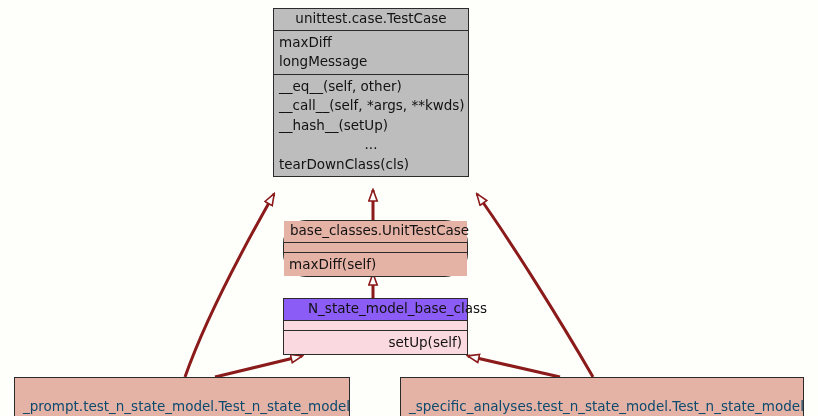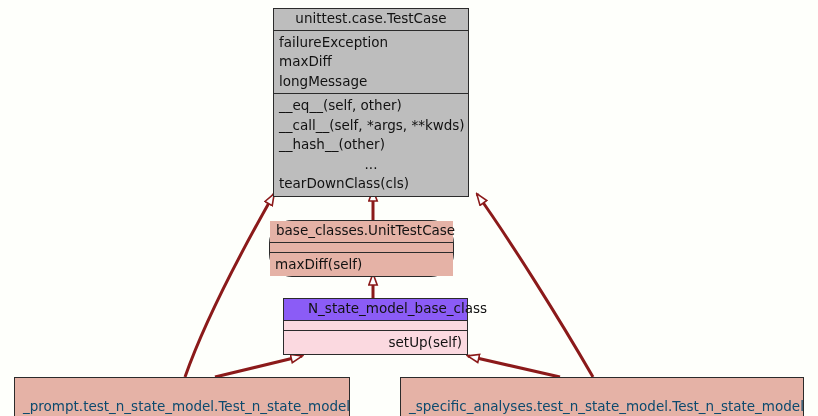--- a/index.html
+++ b/index.html
@@ -65,21 +65,21 @@
   #cls-testcase {
     left: 273px;
     top: 8px;
     width: 196px;
   }
   #cls-testcase .uml-title { background: #bdbdbd; }
   #cls-testcase .uml-compartment { background: #bdbdbd; }
 
   
   #cls-unittestcase {
-    left: 269px;
+    left: 283px;
     top: 220px;
     width: 185px;
     border-radius: 23px;
   }
   #cls-unittestcase .uml-title { background: #e5b2a6; }
   #cls-unittestcase .uml-compartment { background: #e5b2a6; }
 
   
   #cls-nstatebase {
     left: 283px;
@@ -133,28 +133,27 @@
     <path d="M373,298 L373,274" fill="none" stroke="#8b1a1a" stroke-width="3" marker-end="url(#uml-arrow)"></path>
 
     <path d="M215,377 L302,356" fill="none" stroke="#8b1a1a" stroke-width="3" marker-end="url(#uml-arrow)"></path>
 
     <path d="M560,377 L468,356" fill="none" stroke="#8b1a1a" stroke-width="3" marker-end="url(#uml-arrow)"></path>
   </svg>
 
   <div class="uml-class" id="cls-testcase">
     <div class="uml-title">unittest.case.TestCase</div>
     <div class="uml-compartment">
-      <div class="uml-row">failureException</div>
       <div class="uml-row">maxDiff</div>
       <div class="uml-row">longMessage</div>
     </div>
     <div class="uml-compartment">
       <div class="uml-row">__eq__(self, other)</div>
       <div class="uml-row">__call__(self, *args, **kwds)</div>
-      <div class="uml-row">__hash__(other)</div>
+      <div class="uml-row">__hash__(setUp)</div>
       <div class="uml-row ellipsis">...</div>
       <div class="uml-row">tearDownClass(cls)</div>
     </div>
   </div>
 
   <div class="uml-class" id="cls-unittestcase">
     <div class="uml-title">base_classes.UnitTestCase</div>
     <div class="uml-compartment empty"></div>
     <div class="uml-compartment">
       <div class="uml-row">maxDiff(self)</div>

